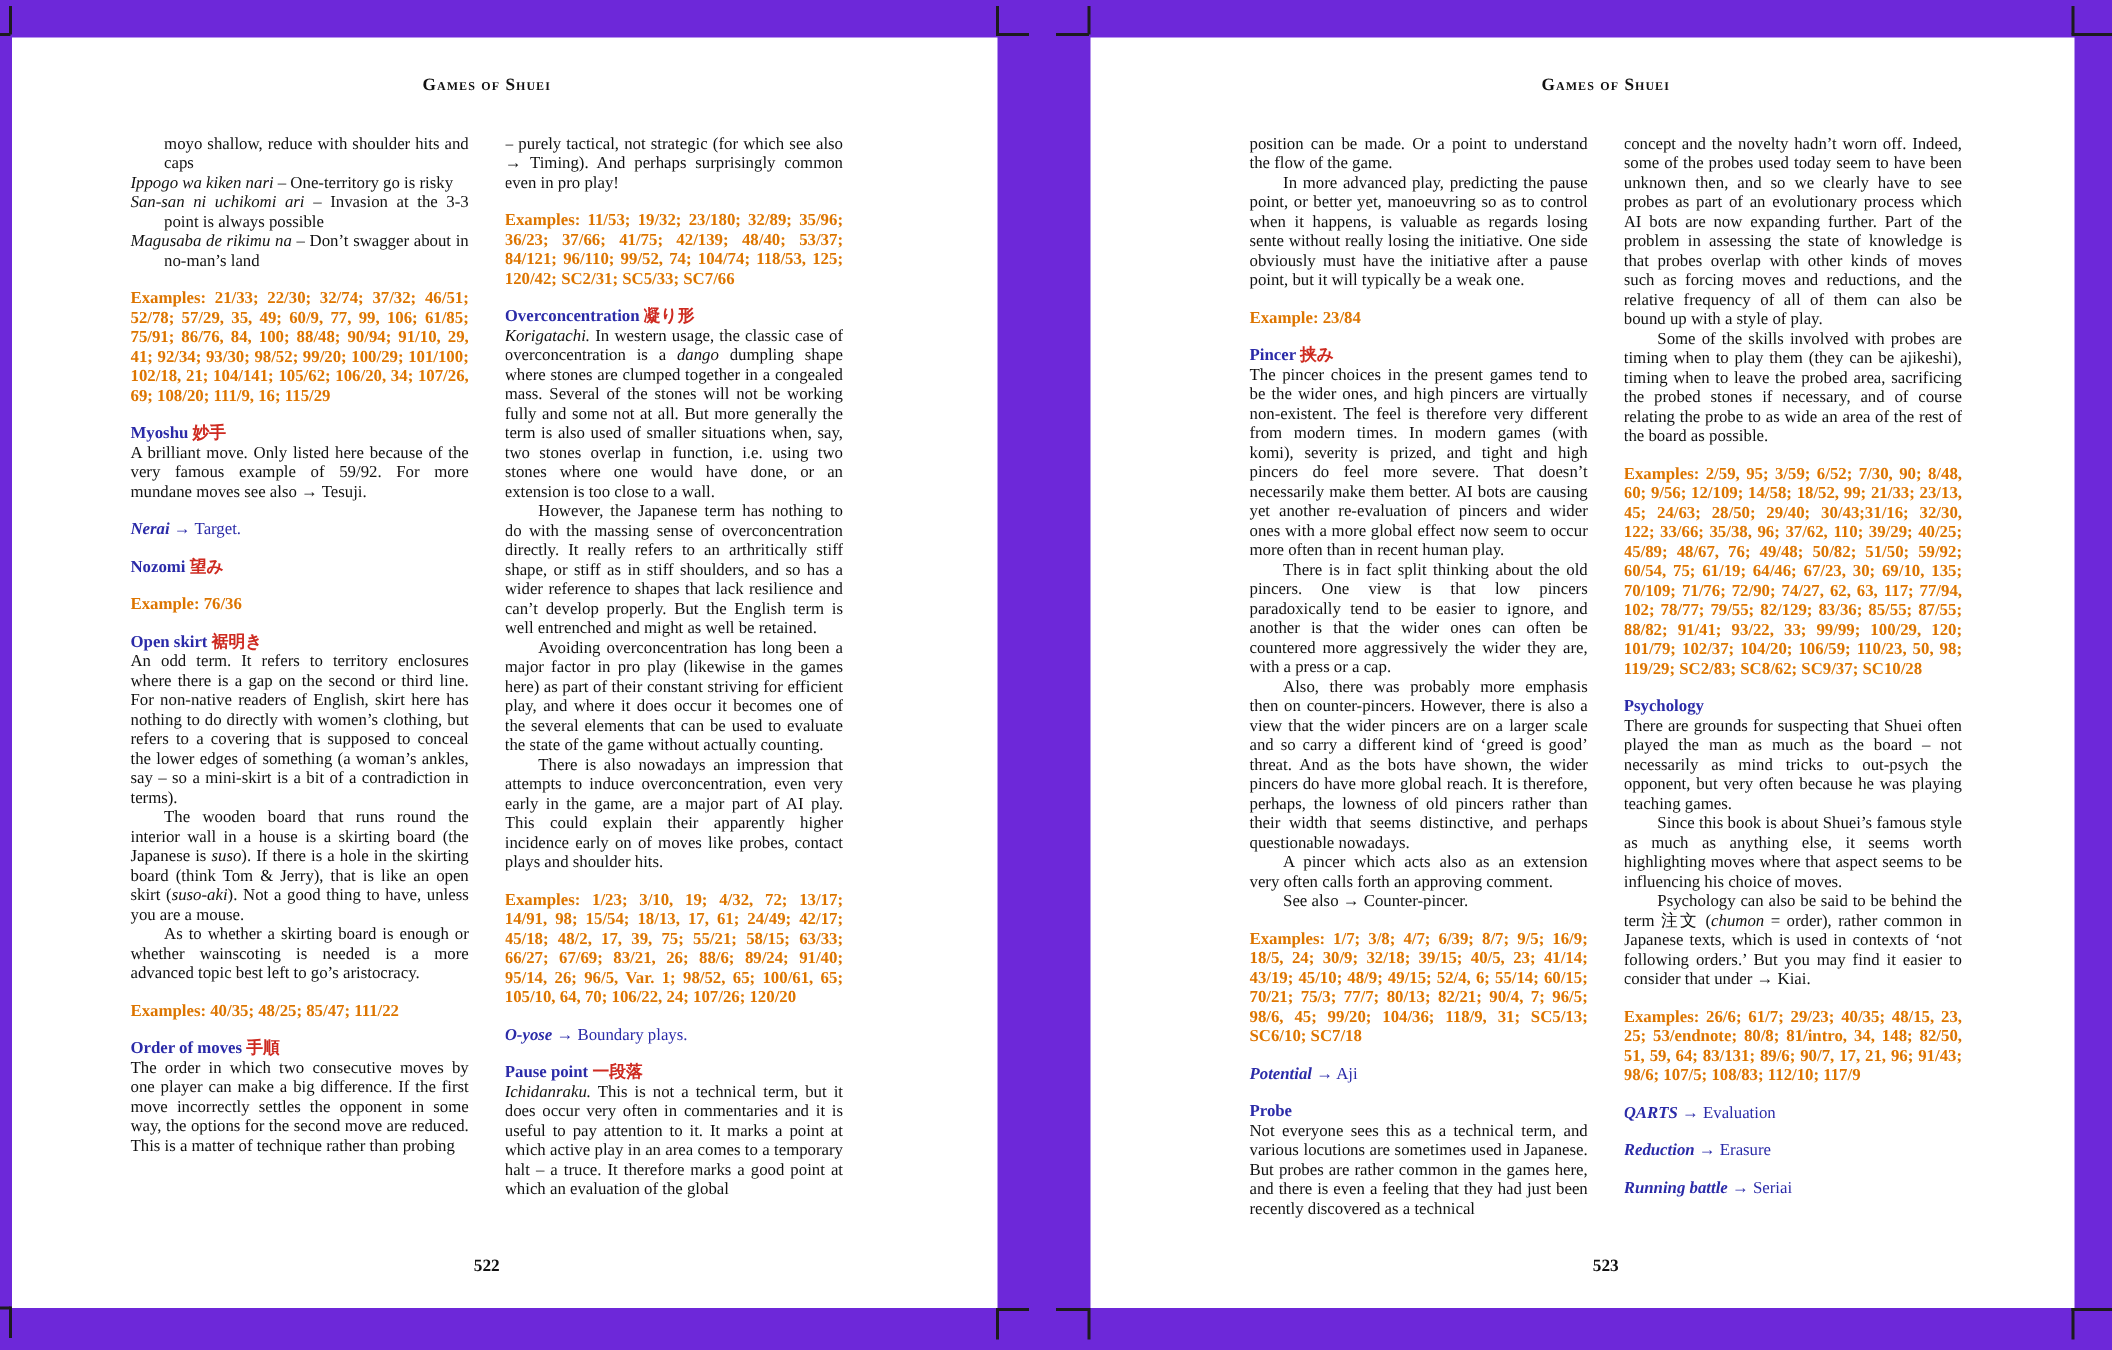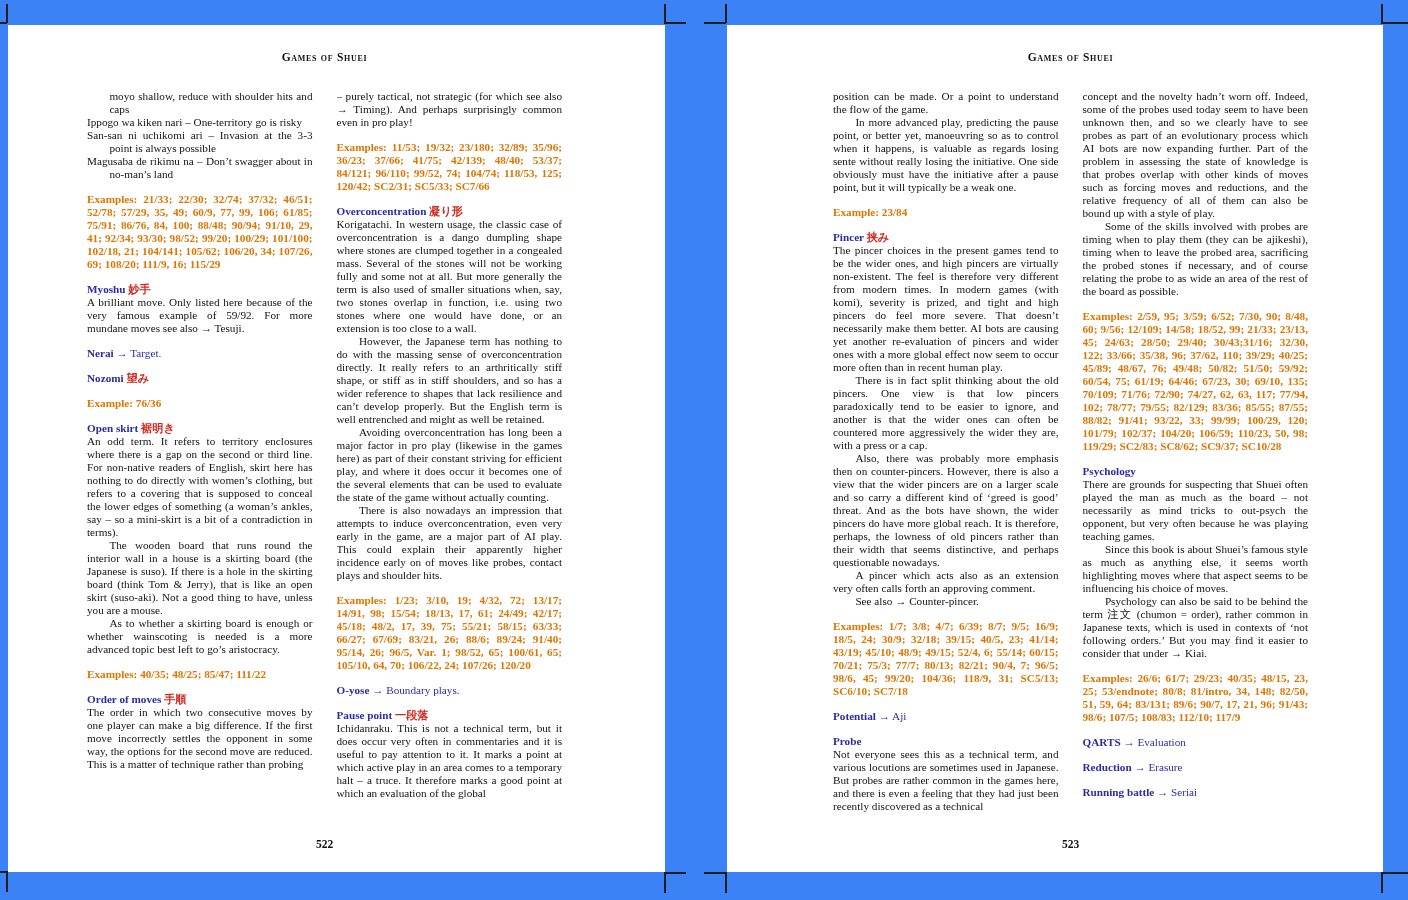--- a/index.html
+++ b/index.html
@@ -1,38 +1,38 @@
 <!DOCTYPE html>
 <html><head>
 <meta charset="utf-8">
 <style>
   html,body{margin:0;padding:0;background:#b1b1ad;}
-  .desk{position:relative;width:1408px;height:900px;background:#3b82f6;overflow:hidden;
+  .desk{position:relative;width:1408px;height:900px;background:#6d28d9;overflow:hidden;
         font-family:"Liberation Serif","DejaVu Serif",serif;}
   .page{position:absolute;top:25px;height:847px;background:#ffffff;box-sizing:border-box;
         display:flex;flex-direction:column;padding-top:26px;}
   .page.left{left:8px;width:657px;padding-left:79px;padding-right:103px;}
   .page.right{left:727px;width:656px;padding-left:106px;padding-right:75px;}
   .page-header{text-align:center;font-variant:small-caps;font-weight:bold;font-size:11.5px;
         letter-spacing:0.7px;color:#111;margin-bottom:27px;}
   .page-body{flex:1;display:flex;gap:24px;overflow:hidden;}
   .col{width:227px;overflow:hidden;font-size:11.2px;line-height:13px;text-align:justify;color:#111;}
   .page-footer{text-align:center;font-weight:bold;font-size:11.5px;color:#111;padding:8px 0 22px;}
   .entry,.hanglist,.examples,.xref{margin-bottom:12px;}
   .entry-head{font-weight:bold;}
   .term{color:#2b2ba8;}
   .kanji{color:#ce2a20;}
   .examples{color:#dd7500;font-weight:bold;}
   .xref{color:#2b2ba8;}
-  .xterm{font-weight:bold;}
+  .xterm{font-weight:bold;font-style:italic;}
   .para{margin:0;}
   .para.indent{text-indent:2em;}
   .hangitem{padding-left:2em;text-indent:-2em;}
   .hangitem.cont{text-indent:0;}
-  .it{}
+  .it{font-style:italic;}
   .ul{}
   .cl{position:absolute;background:#1c1c1c;}
   #cm1v{left:6px;top:4px;width:1.5px;height:19px}   #cm1h{left:0;top:22px;width:7px;height:1.5px}
   #cm2v{left:664px;top:4px;width:1.5px;height:19px} #cm2h{left:664px;top:22px;width:22px;height:1.5px}
   #cm3v{left:725px;top:4px;width:1.5px;height:19px} #cm3h{left:704px;top:22px;width:22px;height:1.5px}
   #cm4v{left:1381px;top:4px;width:1.5px;height:19px}#cm4h{left:1381px;top:22px;width:27px;height:1.5px}
   #cm5h{left:0;top:871px;width:7px;height:1.5px}    #cm5v{left:6px;top:871px;width:1.5px;height:21px}
   #cm6h{left:664px;top:872px;width:22px;height:1.5px}#cm6v{left:664px;top:872px;width:1.5px;height:21px}
   #cm7h{left:704px;top:872px;width:22px;height:1.5px}#cm7v{left:725px;top:872px;width:1.5px;height:21px}
   #cm8h{left:1381px;top:872px;width:27px;height:1.5px}#cm8v{left:1381px;top:872px;width:1.5px;height:21px}

